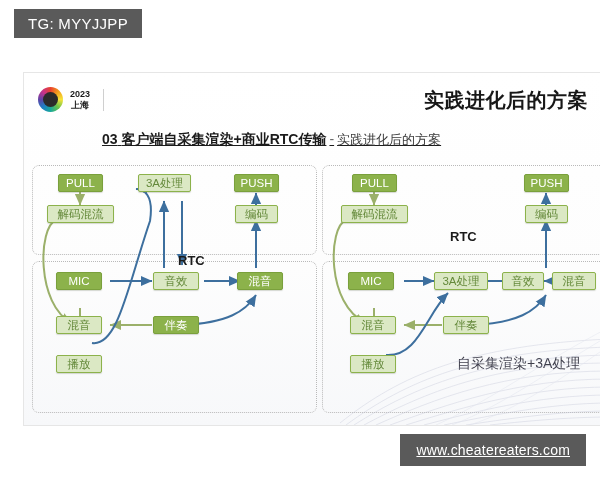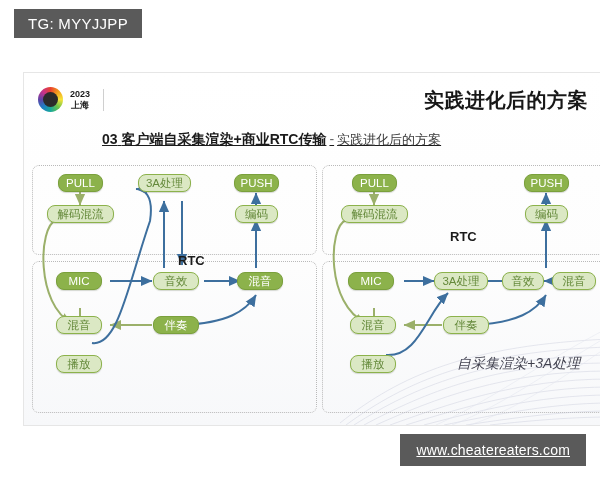--- a/index.html
+++ b/index.html
@@ -45,21 +45,21 @@
   .slide-subtitle .dash{color:#6b6b6b;font-weight:normal;margin:0 3px;}
   .slide-subtitle .tail{font-weight:normal;color:#3a3a3a;font-size:13px;}
   .panels{position:absolute;left:0;top:92px;width:586px;height:258px;}
   .panel{position:absolute;top:0;width:285px;height:248px;}
   .panel.left{left:8px;}
   .panel.right{left:298px;}
   .dbox{position:absolute;border:1px dotted #b9b9b9;border-radius:7px;}
   .dbox.top{left:0;top:0;width:283px;height:88px;}
   .dbox.bot{left:0;top:96px;width:283px;height:150px;}
   .node{
-    position:absolute;border-radius:8px;display:flex;align-items:center;
+    position:absolute;border-radius:2px;display:flex;align-items:center;
     justify-content:center;font-size:11.5px;white-space:nowrap;box-sizing:border-box;
     box-shadow:0 1px 1px rgba(120,130,110,.30);
   }
   .node.solid{background:#8cb24b;border:1px solid #7aa03c;color:#ffffff;}
   .node.soft{background:#dbe8c4;border:1px solid #8cb24b;color:#64893a;text-align:center;}
   .rtc-label{position:absolute;font-size:13px;font-weight:bold;color:#1b1b1b;margin-top:44px;}
   .caption{position:absolute;font-size:14px;color:#3f3f4c;white-space:nowrap;}
   .edges{position:absolute;left:0;top:0;width:285px;height:248px;overflow:visible;}
   .waves{position:absolute;right:0;bottom:0;width:270px;height:120px;opacity:.55;}
 </style>
@@ -167,21 +167,21 @@
       <div class="rtc-label" style="left:128px;top:20px;">RTC</div>
 
       <div class="node solid" style="left:26px;top:107px;width:46px;height:18px;">MIC</div>
       <div class="node soft" style="left:112px;top:107px;width:54px;height:18px;">3A处理</div>
       <div class="node soft" style="left:180px;top:107px;width:42px;height:18px;">音效</div>
       <div class="node soft" style="left:230px;top:107px;width:44px;height:18px;">混音</div>
       <div class="node soft" style="left:28px;top:151px;width:46px;height:18px;">混音</div>
       <div class="node soft" style="left:121px;top:151px;width:46px;height:18px;">伴奏</div>
       <div class="node soft" style="left:28px;top:190px;width:46px;height:18px;">播放</div>
 
-      <div class="caption" style="left:135px;top:190px;font-style:italic;">自采集渲染+3A处理</div>
+      <div class="caption" style="left:135px;top:190px;">自采集渲染+3A处理</div>
     </div>
   </div>
 
   <svg class="waves" viewBox="0 0 270 120" preserveAspectRatio="none">
     <g fill="none" stroke="#b9bcd0" stroke-width="0.6">
       <path d="M0,118 C60,70 130,40 270,34"></path>
       <path d="M6,120 C66,76 136,46 270,42"></path>
       <path d="M14,120 C74,82 144,52 270,50"></path>
       <path d="M24,120 C84,88 154,58 270,58"></path>
       <path d="M36,120 C94,94 164,66 270,66"></path>

